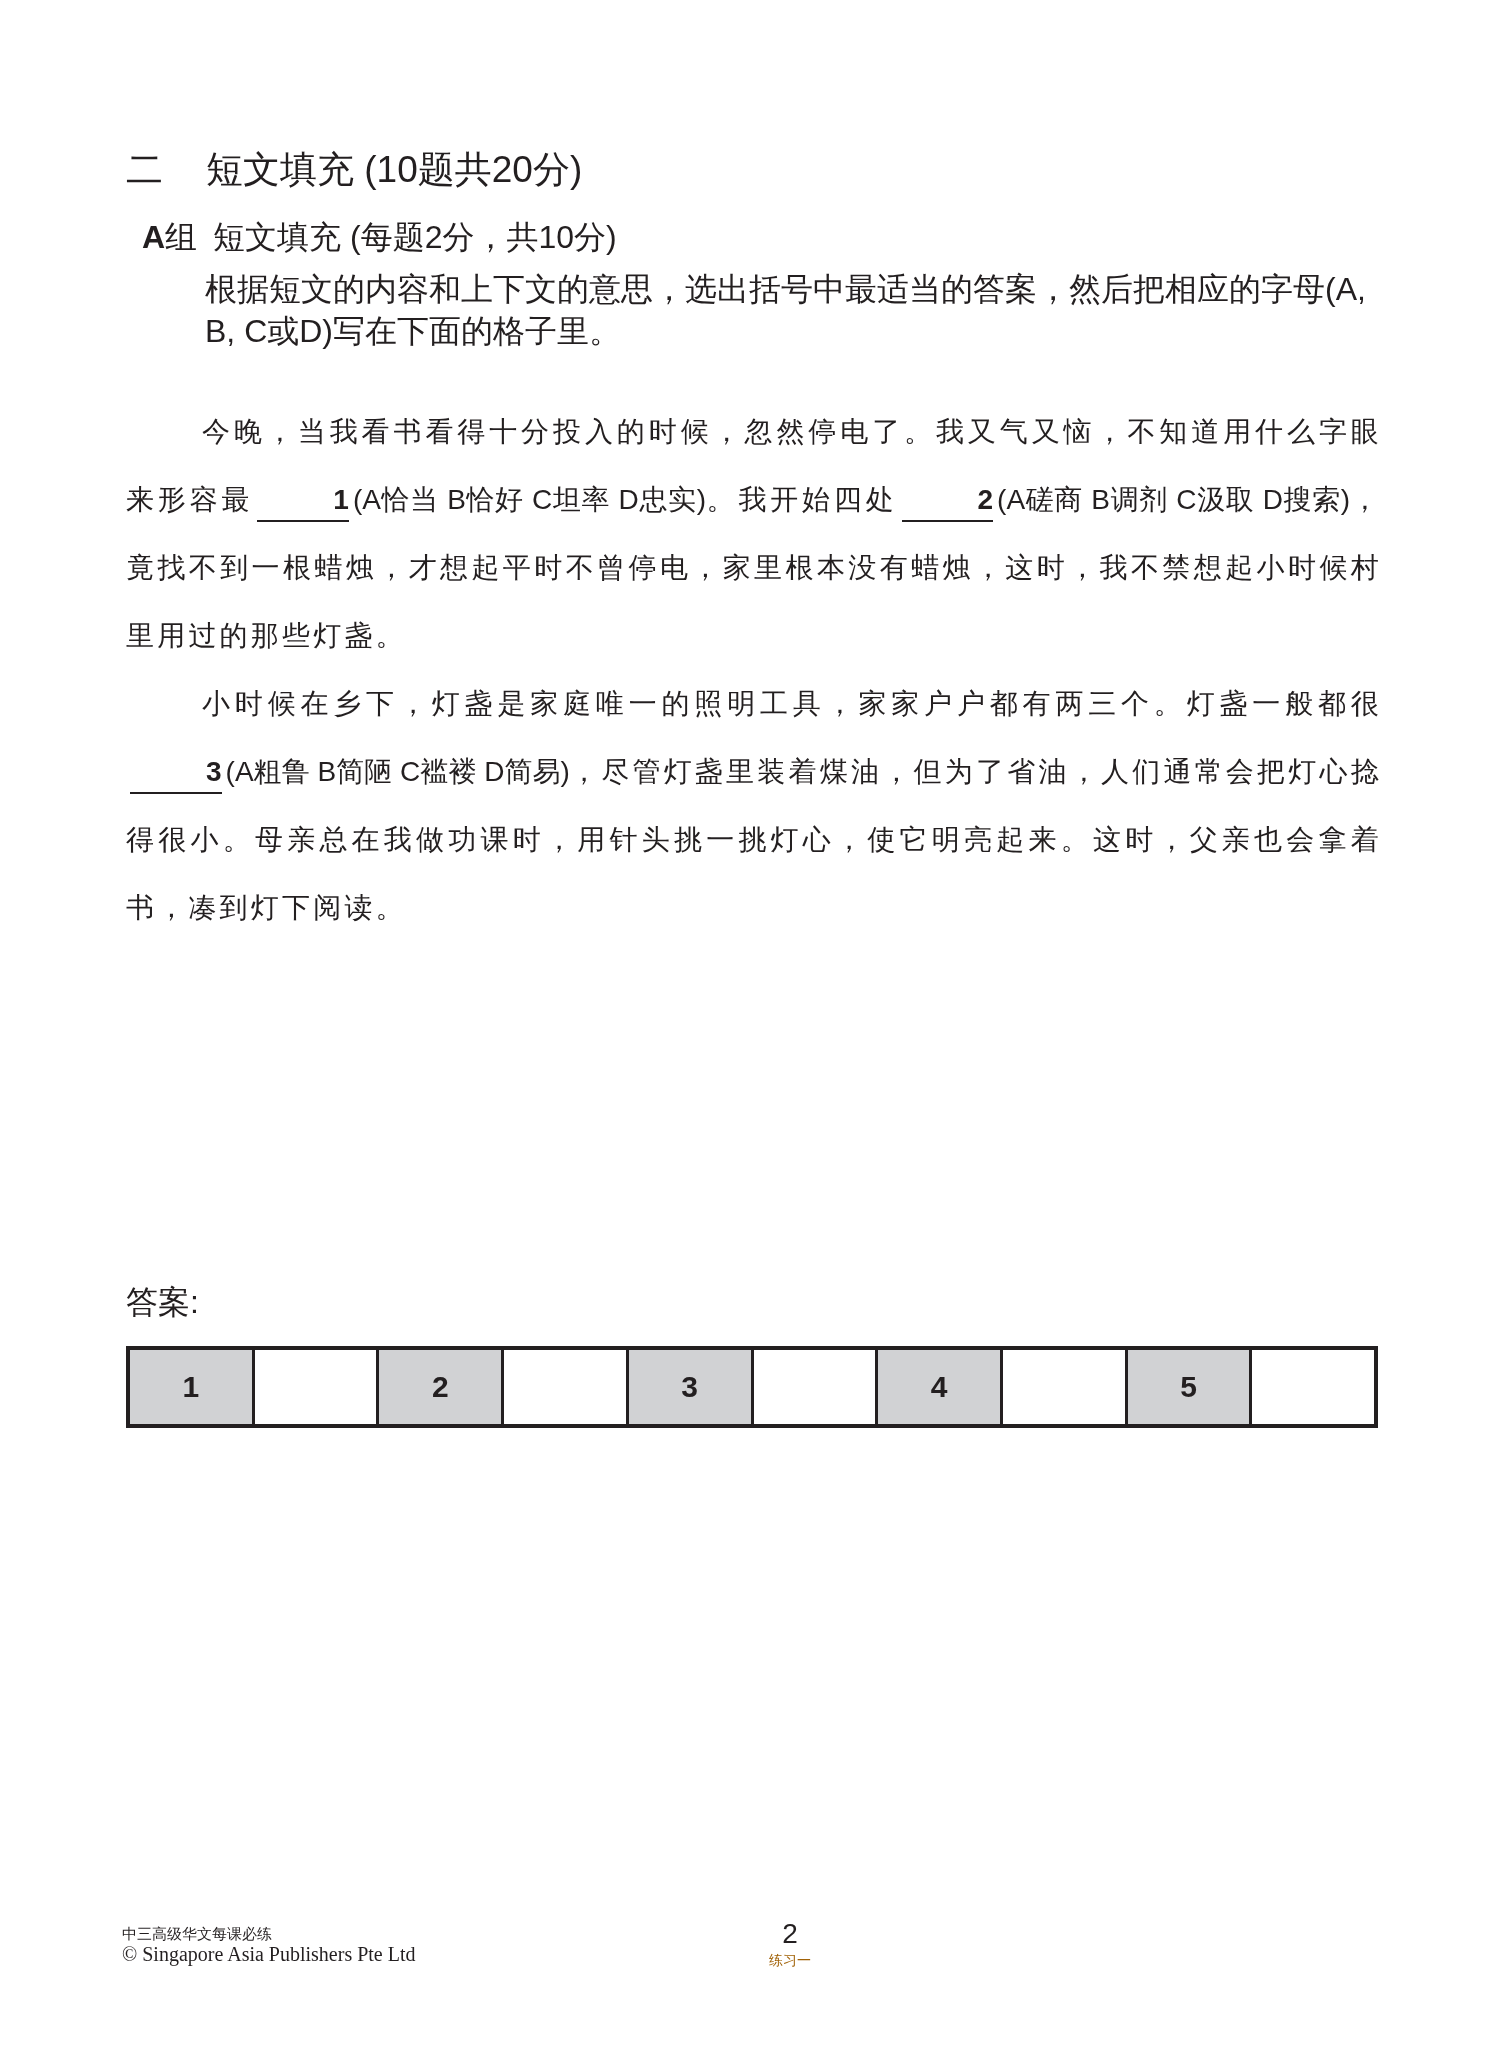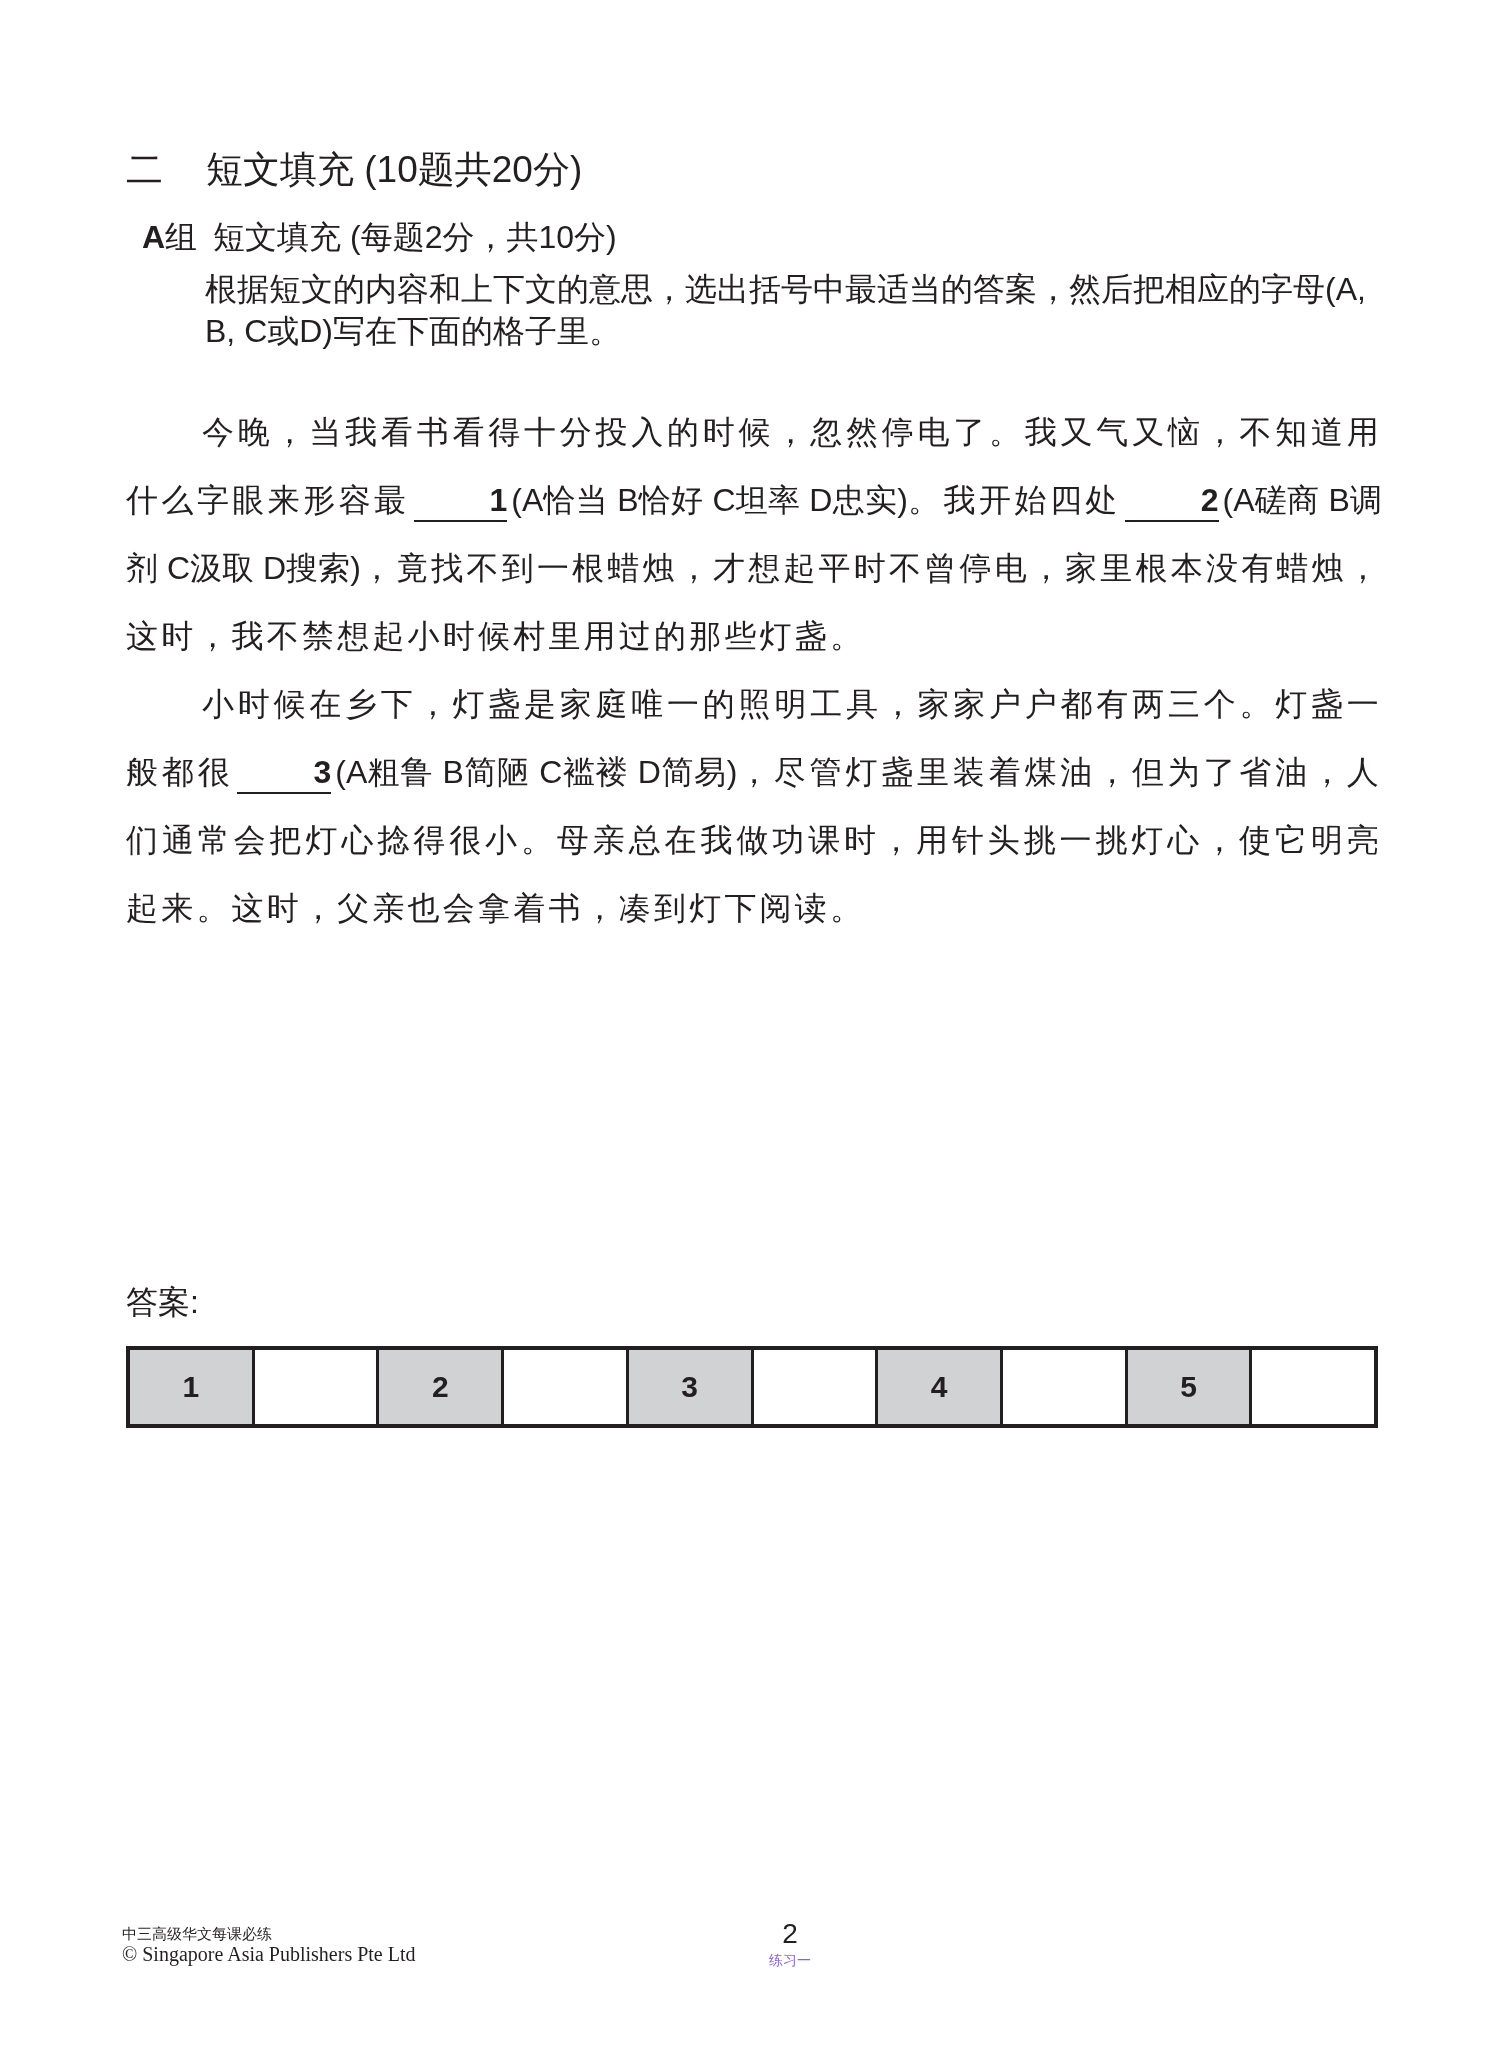--- a/index.html
+++ b/index.html
@@ -7,38 +7,38 @@
   .sans { font-family: "Liberation Sans", "DejaVu Sans", sans-serif; }
   .serif { font-family: "DejaVu Serif", "Liberation Serif", serif; }
 
   .section-title { position: absolute; left: 126px; top: 148px; font-size: 37px; line-height: 44px; white-space: nowrap; }
   .section-title .num { display: inline-block; width: 80px; }
   .group-title { position: absolute; left: 142px; top: 218px; font-size: 32px; line-height: 38px; white-space: nowrap; }
   .group-title .glabel { font-weight: bold; }
   .group-title .gsuffix { margin-right: 16px; }
   .instructions { position: absolute; left: 205px; top: 268px; width: 1180px; font-size: 32px; line-height: 42px; }
 
-  .passage { position: absolute; left: 126px; top: 398px; width: 1256px; font-size: 32px; line-height: 68px; letter-spacing: 3.2px; text-align: justify; }
+  .passage { position: absolute; left: 126px; top: 398px; width: 1256px; font-size: 28px; line-height: 68px; letter-spacing: 3.2px; text-align: justify; }
   .passage p { margin: 0; text-indent: 76px; }
   .passage .opt { font-family: "Liberation Sans", "DejaVu Sans", sans-serif; letter-spacing: 0; }
   .blank { display: inline-block; min-width: 66px; border-bottom: 2px solid #231f20; text-align: center; font-family: "Liberation Sans", sans-serif; font-weight: bold; letter-spacing: 0; line-height: 40px; margin: 0 4px; }
 
   .answer-label { position: absolute; left: 126px; top: 1282px; font-size: 32px; line-height: 40px; }
 
   .answer-table { position: absolute; left: 126px; top: 1346px; width: 1252px; height: 82px; border: 4px solid #231f20; border-collapse: collapse; box-sizing: border-box; display: flex; }
   .cell { flex: 1; height: 100%; border-right: 3px solid #231f20; display: flex; align-items: center; justify-content: center; box-sizing: border-box; font-size: 30px; font-weight: bold; }
   .cell:last-child { border-right: none; }
   .cell.num { background: #d1d2d4; }
   .cell.input { background: #ffffff; }
 
   .footer-left { position: absolute; left: 122px; top: 1924px; font-size: 15px; line-height: 20px; }
   .footer-left .copy { font-family: "Liberation Serif", "DejaVu Serif", serif; font-size: 20px; }
   .footer-center { position: absolute; left: 730px; top: 1918px; width: 120px; text-align: center; }
   .page-num { font-size: 28px; line-height: 32px; }
-  .chapter { font-size: 14px; color: #8b5cf6; line-height: 20px; }
+  .chapter { font-size: 14px; color: #a16207; line-height: 20px; }
 </style>
 </head>
 <body>
 
 <div class="section-title sans">
   <span class="num">二</span><span>短文填充 (10题共20分)</span>
 </div>
 
 <div class="group-title sans">
   <span class="glabel">A</span><span class="gsuffix">组</span><span>短文填充 (每题2分，共10分)</span>

